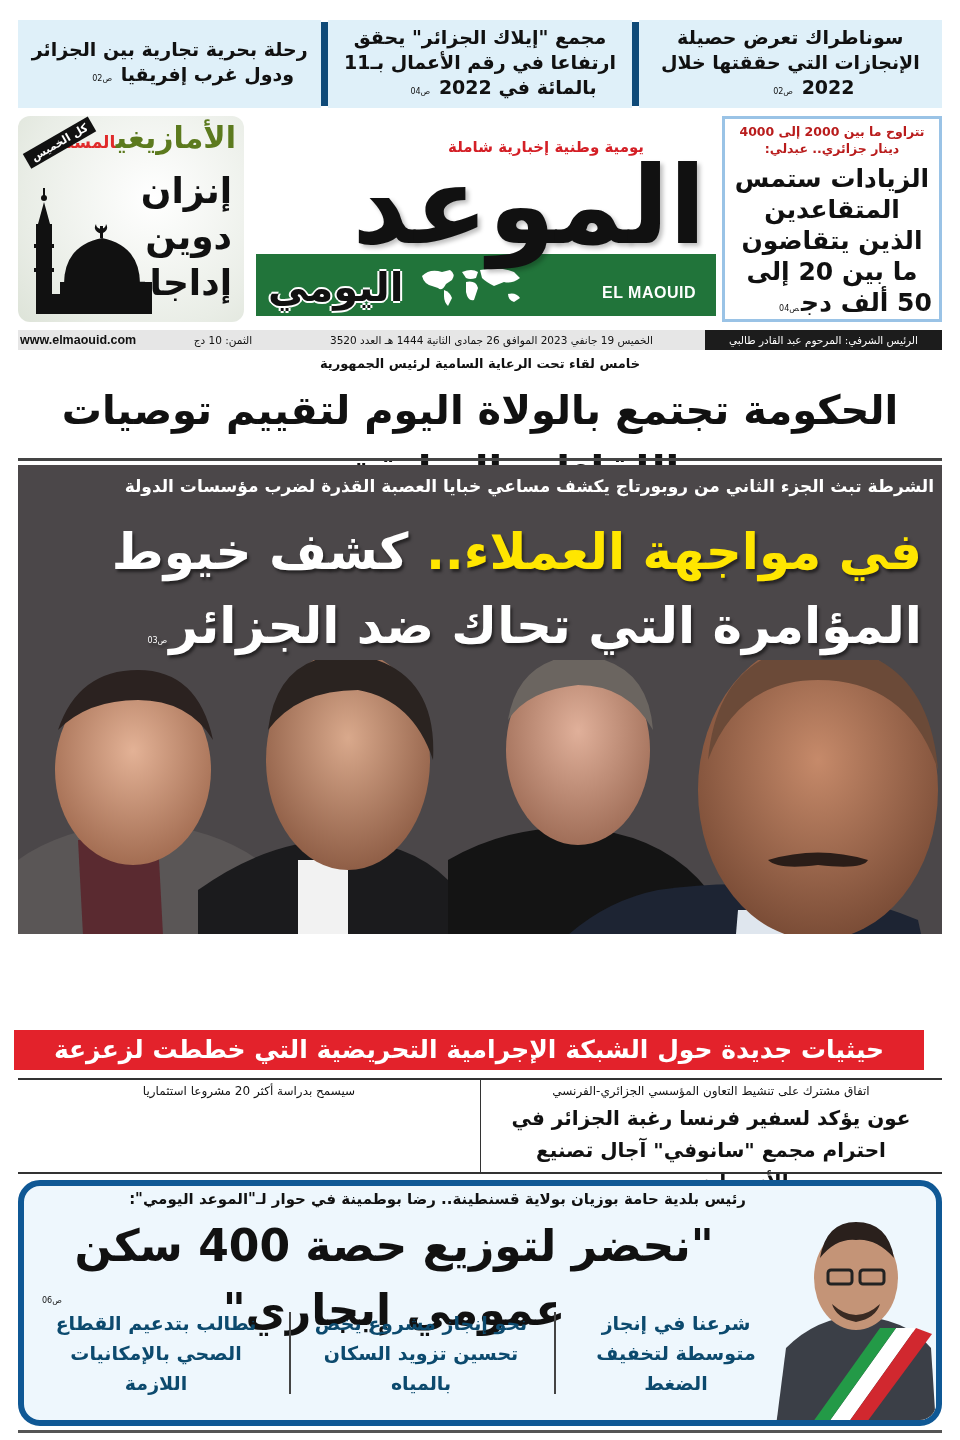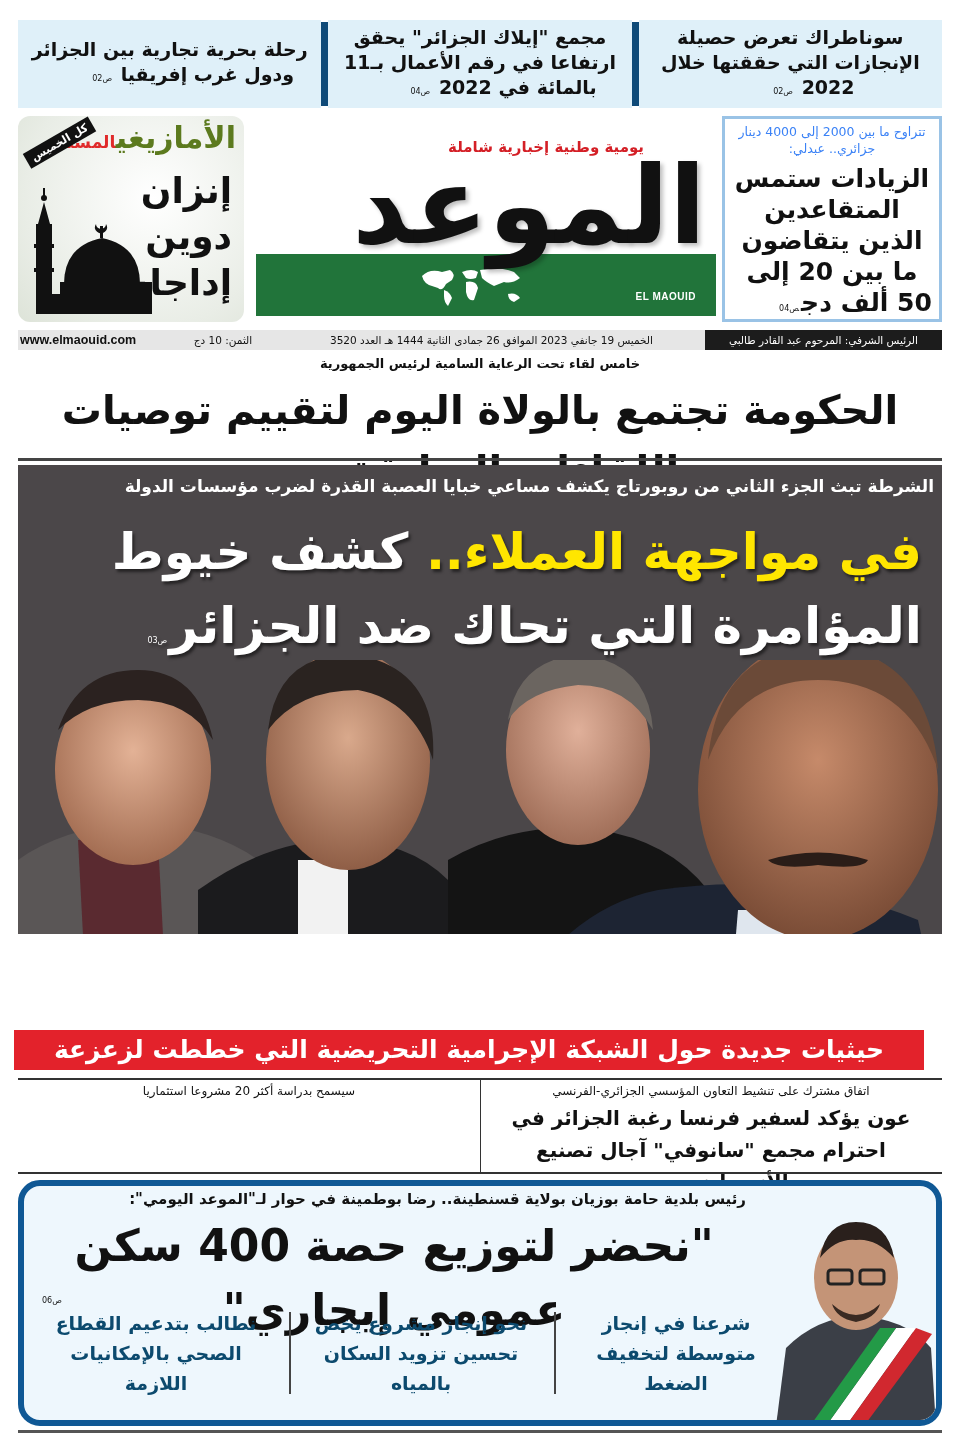--- a/index.html
+++ b/index.html
@@ -10,29 +10,29 @@
 
   
   .teasers { left: 18px; top: 20px; width: 924px; height: 88px; display: flex; flex-direction: row-reverse; }
   .teaser { flex: 1; background: #dff0f9; display: flex; align-items: center; justify-content: center; text-align: center; padding: 2px 8px; }
   .teaser-text { font-family: "DejaVu Sans", sans-serif; font-weight: bold; font-size: 19px; line-height: 25px; direction: rtl; color: #111; }
   .teaser-sep { width: 7px; background: #0e4a78; margin: 2px 0; }
 
   
   .side-box { border: 3px solid #9ac3e6; background: #fff; }
   .rt-box { left: 722px; top: 116px; width: 220px; height: 206px; padding: 4px 6px; text-align: center; direction: rtl; }
-  .rt-kicker { font-size: 12.5px; line-height: 17px; font-weight: normal; color: #3b82f6; }
+  .rt-kicker { font-size: 12.5px; line-height: 17px; font-weight: bold; color: #b91c1c; }
   .rt-title { font-size: 25px; line-height: 31px; font-weight: bold; color: #111; margin-top: 6px; }
 
   .logo { left: 256px; top: 118px; width: 460px; height: 198px; }
   .logo-green { position: absolute; left: 0; bottom: 0; width: 460px; height: 62px; background: #21743a; }
   .logo-tag { position: absolute; right: 72px; top: 20px; color: #d41f26; font-weight: bold; font-size: 15px; direction: rtl; }
   .logo-main { position: absolute; right: 10px; top: 28px; font-size: 108px; font-weight: bold; color: #111; direction: rtl; letter-spacing: -4px; line-height: 120px; text-shadow: 3px 3px 4px rgba(0,0,0,0.25); text-align: right; }
   .logo-sub { position: absolute; left: 12px; bottom: 6px; font-size: 40px; font-weight: bold; color: #111; direction: rtl; text-shadow: -2px 0 #fff, 2px 0 #fff, 0 2px #fff, 0 -2px #fff; }
-  .logo-latin { position: absolute; right: 20px; bottom: 14px; color: #fff; font-weight: bold; font-size: 10px; font-family: "Liberation Sans", sans-serif; letter-spacing: 0.5px; }
+  .logo-latin { position: absolute; right: 20px; bottom: 14px; color: #fff; font-weight: bold; font-size: 16px; font-family: "Liberation Sans", sans-serif; letter-spacing: 0.5px; }
   .logo-map { position: absolute; left: 160px; bottom: 6px; width: 120px; height: 48px; }
 
   .lt-box { left: 18px; top: 116px; width: 226px; height: 206px; border-radius: 12px; background: radial-gradient(circle at 60% 40%, #ffffff 0%, #e9ede6 70%, #dde3d8 100%); overflow: hidden; }
   .lt-brand { position: absolute; right: 8px; top: 4px; font-size: 30px; font-weight: bold; color: #5c7a1e; direction: rtl; }
   .lt-brand-red { color: #e02a2a; font-size: 17px; }
   .lt-ribbon { position: absolute; left: 4px; top: 18px; background: #111; color: #fff; font-size: 11px; font-weight: bold; padding: 2px 6px; transform: rotate(-30deg); direction: rtl; }
   .lt-title { position: absolute; right: 12px; top: 52px; font-size: 36px; line-height: 46px; font-weight: bold; color: #111; text-align: right; direction: rtl; }
   .lt-mosque { position: absolute; left: 8px; bottom: 8px; width: 130px; height: 130px; }
 
   
@@ -102,20 +102,21 @@
       <path d="M6 14 Q14 6 26 10 L34 8 Q40 12 36 18 L30 22 Q26 30 22 26 L16 24 Q8 22 6 14Z"></path>
       <path d="M28 28 Q34 30 36 36 L32 44 Q28 40 28 34Z"></path>
       <path d="M46 10 Q56 6 62 10 L60 16 Q54 18 50 16Z"></path>
       <path d="M50 20 Q60 18 62 26 L58 38 Q52 40 50 30Z"></path>
       <path d="M64 8 Q84 4 98 10 L104 16 Q96 22 88 20 L78 24 Q70 20 66 16Z"></path>
       <path d="M92 32 Q100 30 104 36 L98 40 Q92 38 92 32Z"></path>
     </g>
   </svg>
   <div class="logo-tag">يومية وطنية إخبارية شاملة</div>
   <div class="logo-main">الموعد</div>
+  <div class="logo-sub">اليومي</div>
   <div class="logo-latin">EL MAOUID</div>
 </div>
 
 <div class="abs lt-box">
   <div class="lt-brand"><span>الأمازيغي</span><span class="lt-brand-red">المسلم</span></div>
   <div class="lt-ribbon">كل الخميس</div>
   <div class="lt-title">
     <div>إنزان</div>
     <div>دوين</div>
     <div>إداجان</div>

